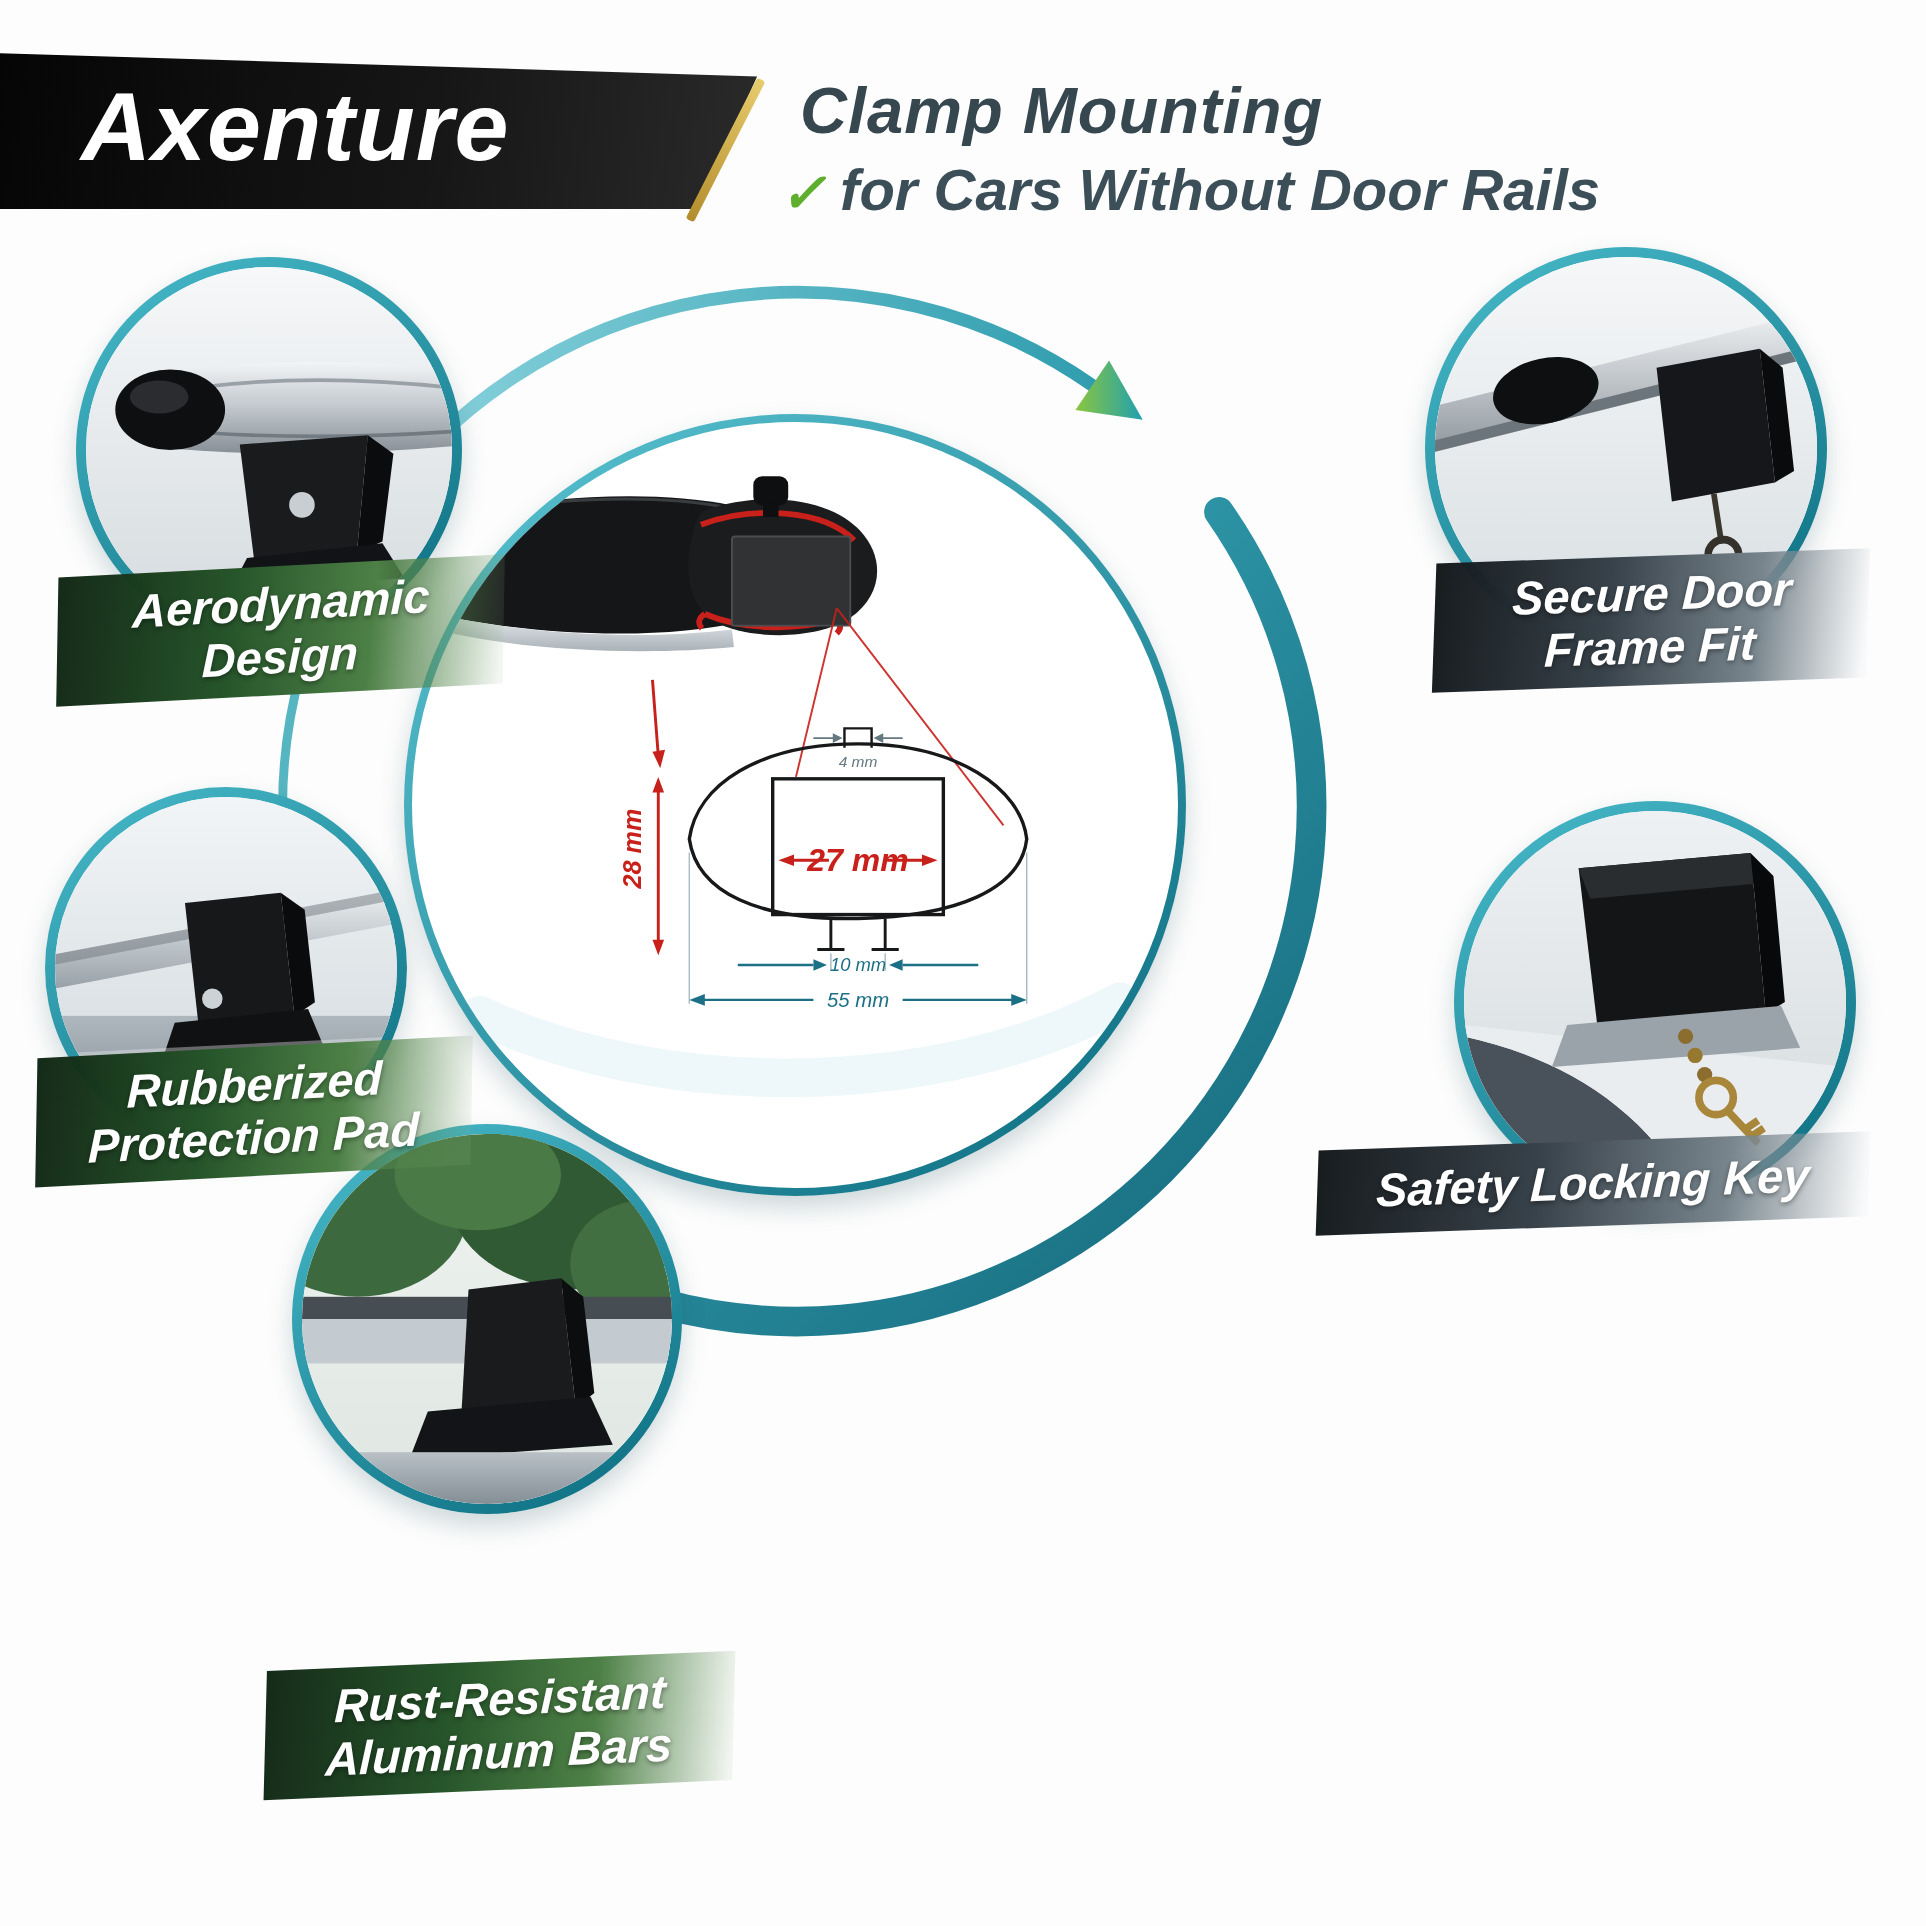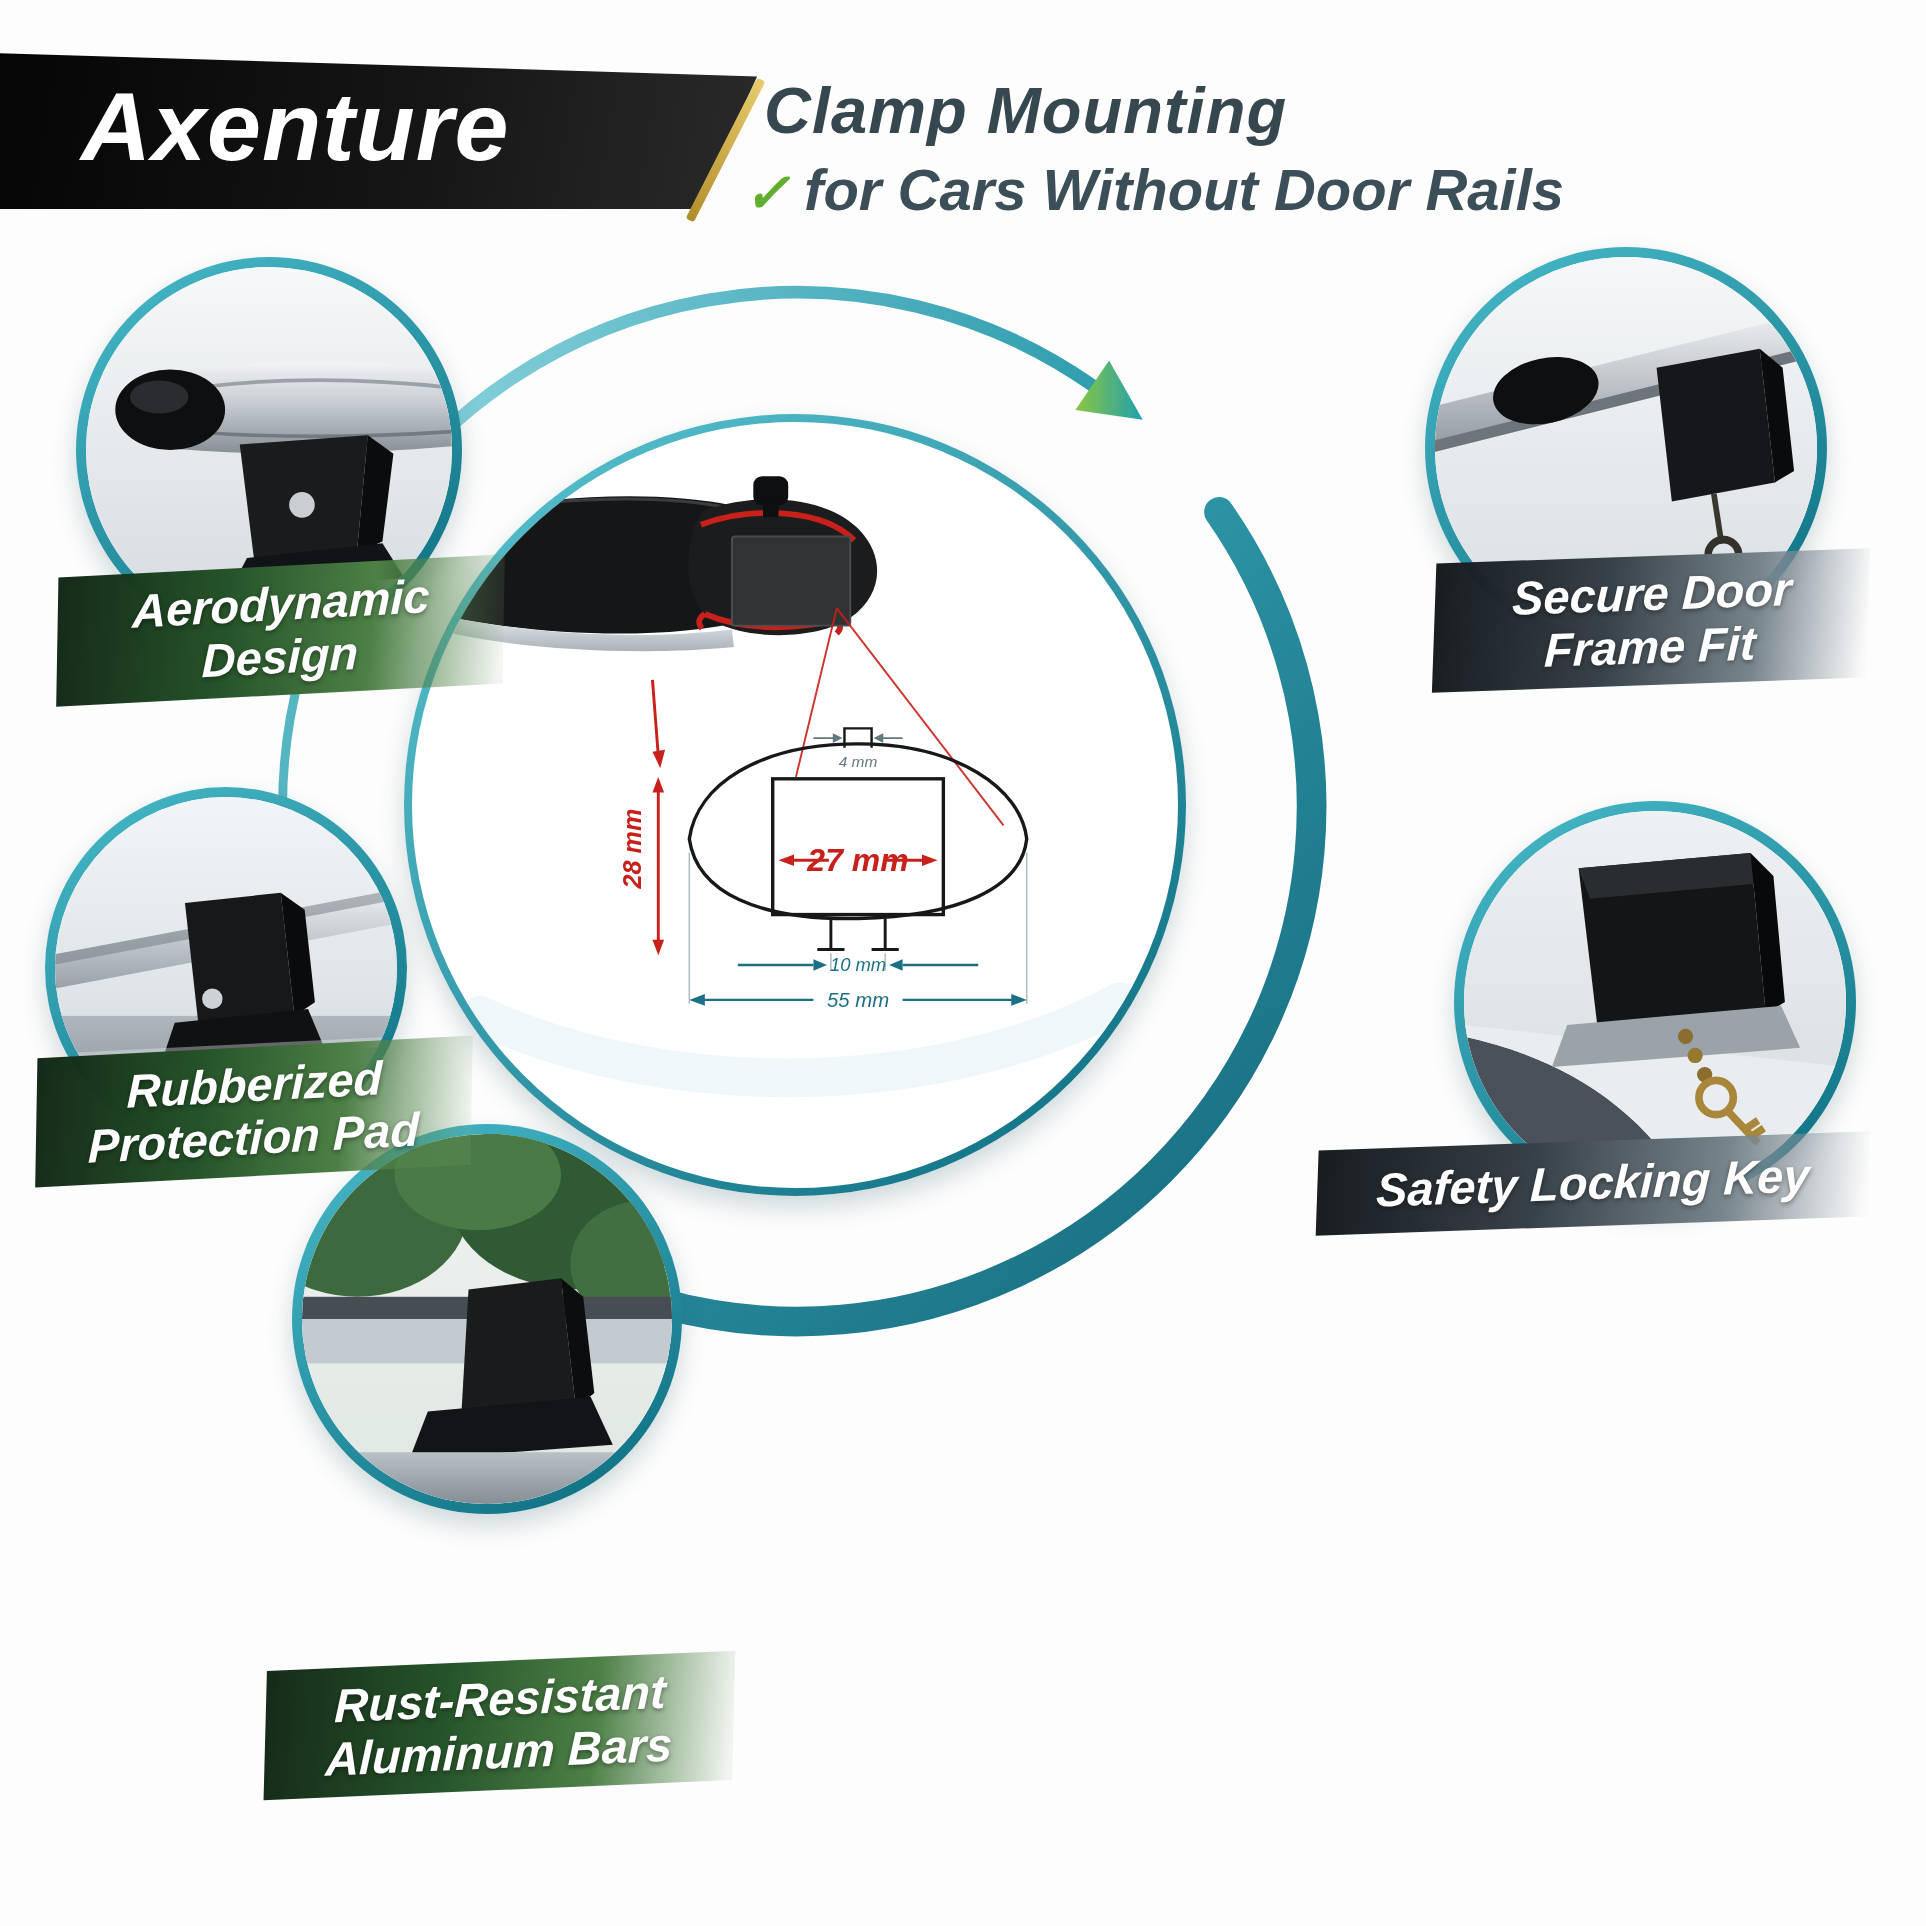--- a/index.html
+++ b/index.html
@@ -16,21 +16,21 @@
     display:flex; align-items:center;
   }
   .brand {
     color:#ffffff; font-size:97px; font-weight:800; font-style:italic;
     letter-spacing:1px; padding:0 0 8px 89px; white-space:nowrap;
   }
   .banner-stripe {
     position:absolute; left:721px; top:71px; width:9px; height:158px; z-index:7;
     background:linear-gradient(180deg,#e7cc6d,#b38d2c); transform:rotate(27deg); border-radius:3px;
   }
-  .headline { position:absolute; left:764px; top:73px; z-index:6; color:#36474f; font-style:italic; font-weight:800; }
+  .headline { position:absolute; left:800px; top:73px; z-index:6; color:#36474f; font-style:italic; font-weight:800; }
   .headline .l1 { font-size:65px; letter-spacing:1px; white-space:nowrap; }
   .headline .l2 { font-size:58px; margin-top:8px; display:flex; gap:14px; color:#3c4f58; white-space:nowrap; margin-left:-20px; }
   .headline .check { color:#5fae2e; font-size:55px; transform:translateY(5px); }
 
   
   svg.flow { position:absolute; left:0; top:0; width:1927px; height:1927px; z-index:1; }
 
   
   .circle {
     position:absolute; border-radius:50%; box-sizing:border-box; z-index:3; overflow:hidden;

